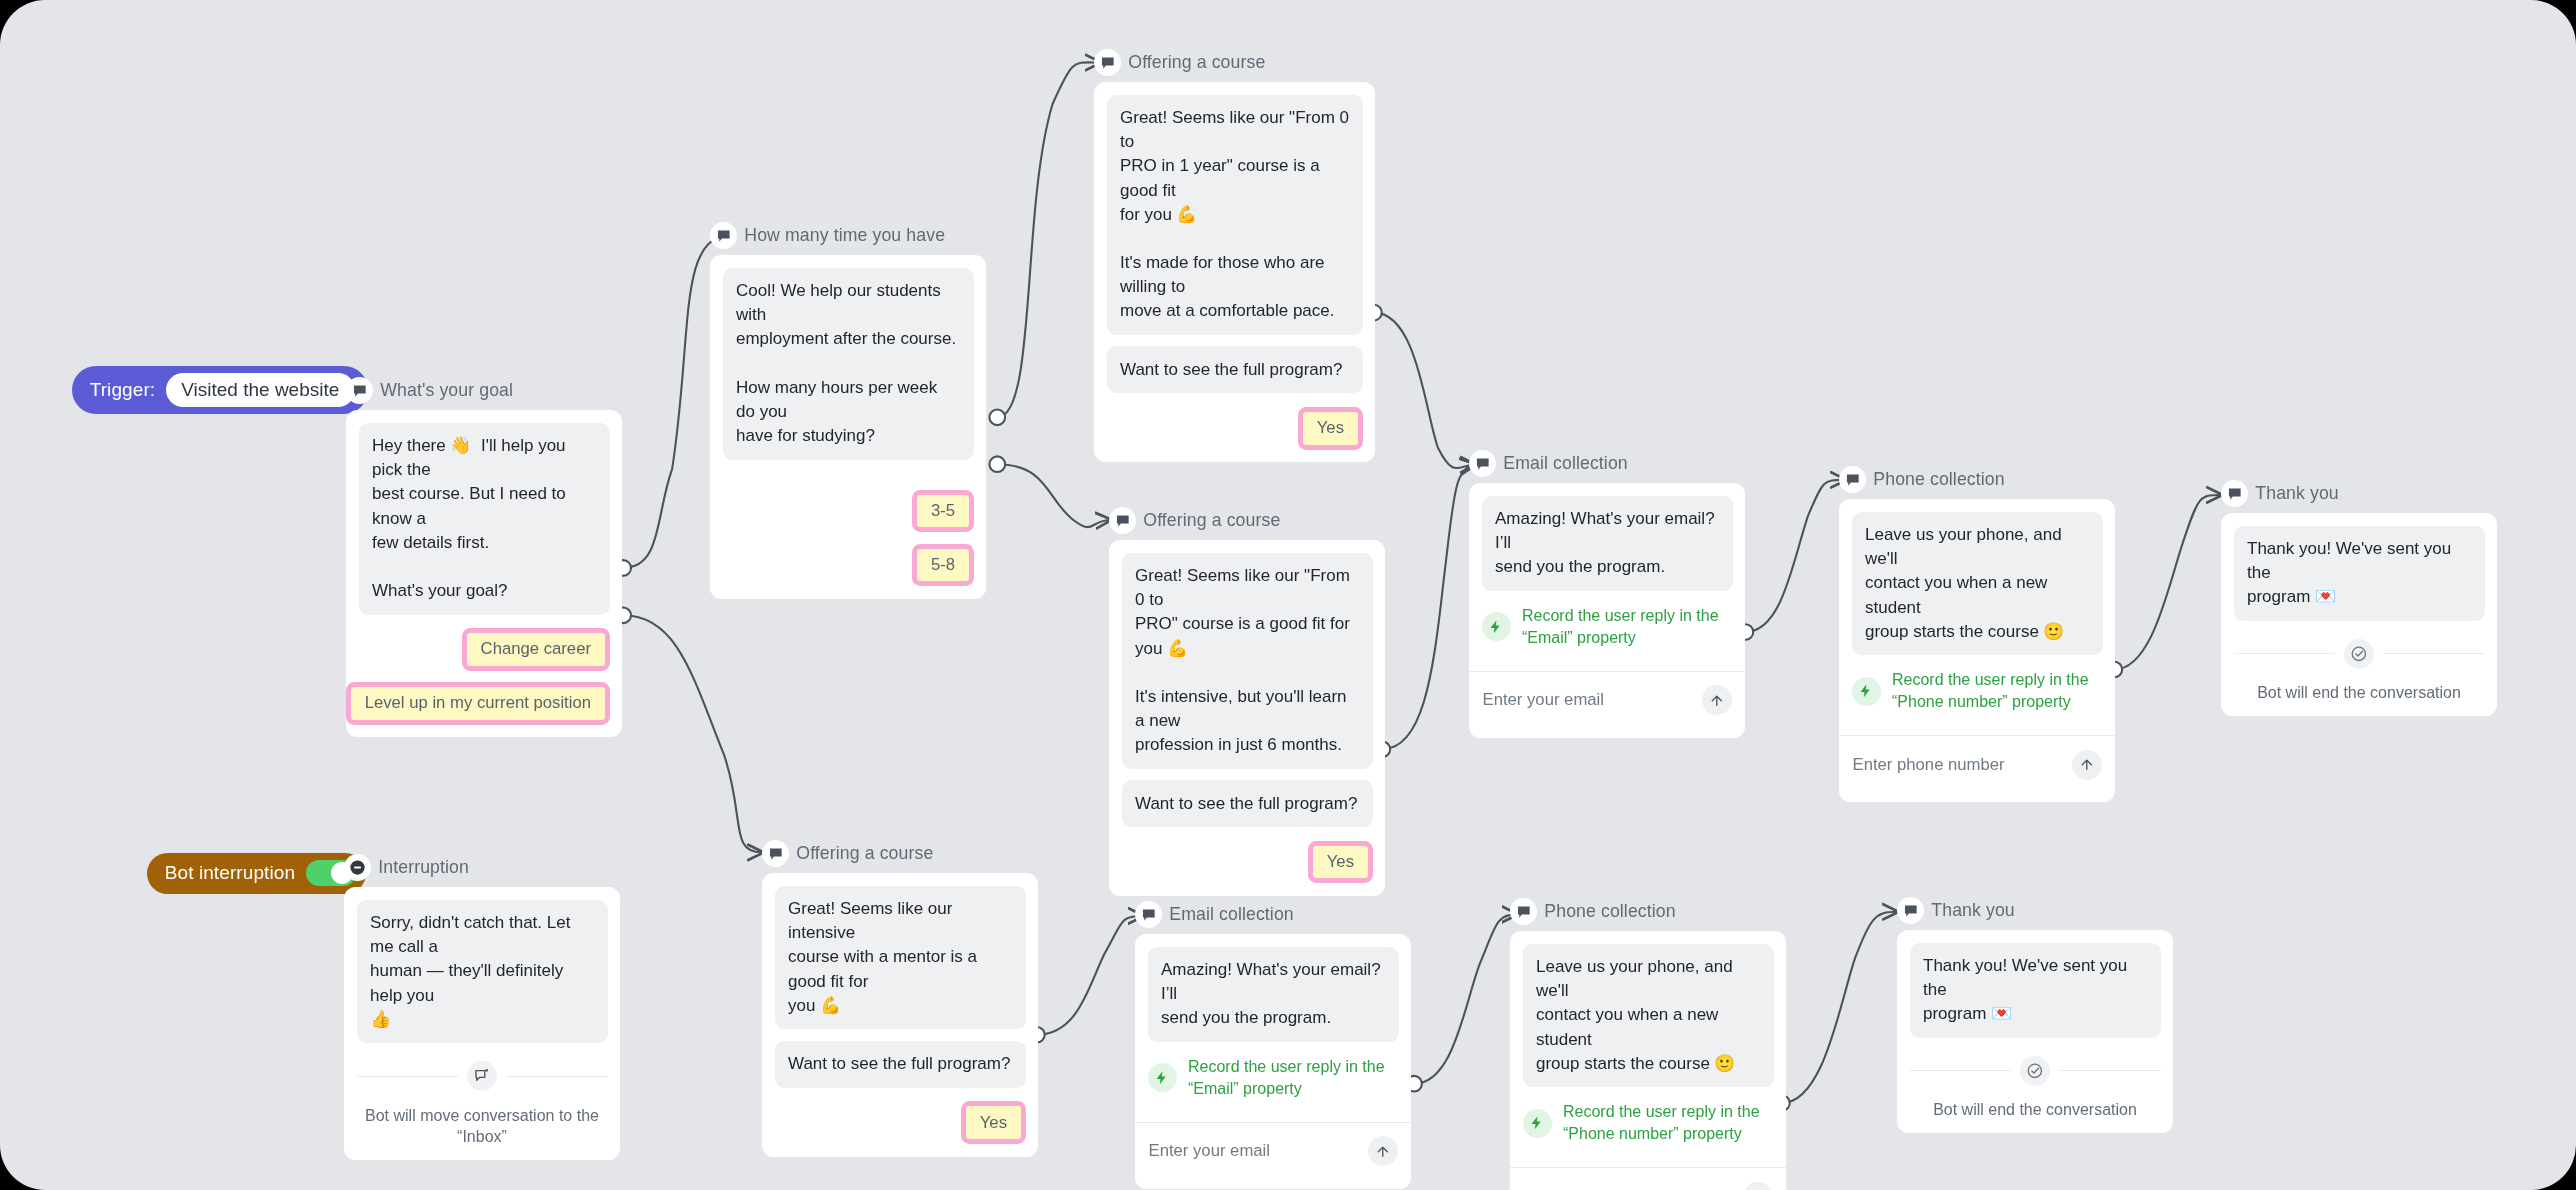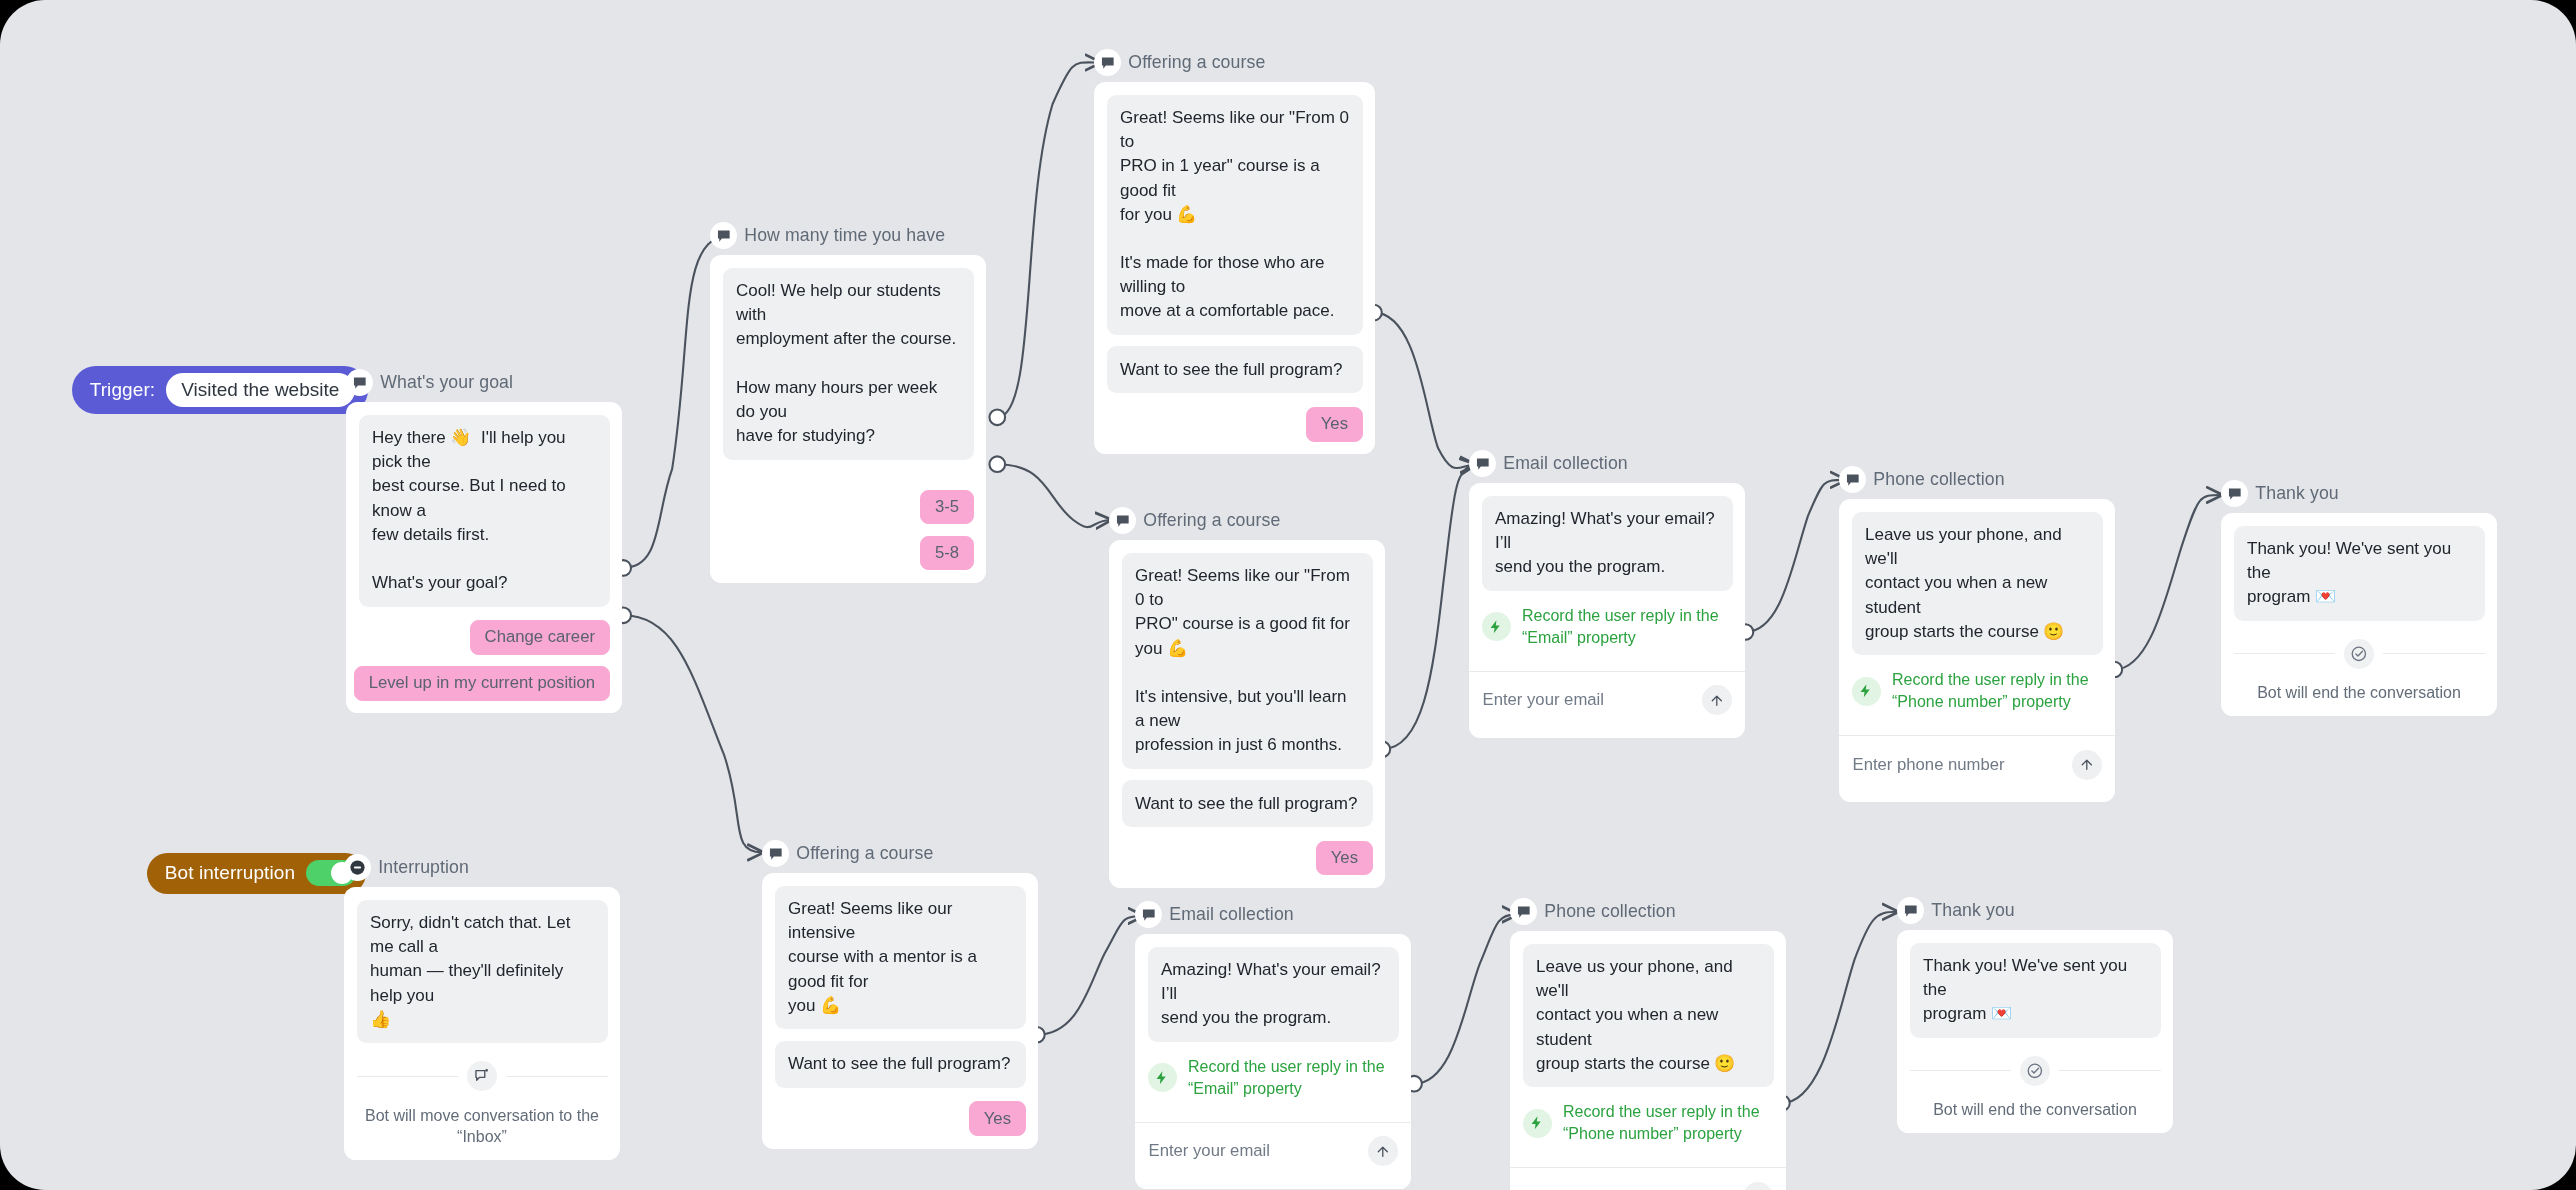--- a/index.html
+++ b/index.html
@@ -113,26 +113,26 @@
   .bubble + .bubble { margin-top: 11.5px; }
 
   .quick-replies {
     margin-top: 13.5px;
     display: flex;
     flex-direction: column;
     gap: 11.5px;
   }
   .qr-row { display: flex; justify-content: flex-end; }
   .qr {
-    border: 1px solid #f9a8d4;
+    border: 5px solid #f9a8d4;
     border-radius: 8.3px;
     padding: 6.3px 13.5px;
     font-size: 16.7px;
     color: #59626e;
-    background: #f9a8d4;
+    background: #fef9c3;
     white-space: nowrap;
   }
 
   .action-row {
     display: flex;
     align-items: center;
     gap: 11.5px;
     margin-top: 13.5px;
     padding-bottom: 13.5px;
   }
@@ -251,21 +251,21 @@
     <span class="trigger-value">Visited the website</span>
   </div>
 
   <div class="trigger-pill dark" style="left:147px; top:853px; padding-right:10.4px;">
     <span class="trigger-label">Bot interruption</span>
     <span class="toggle">
       <span class="knob"></span>
     </span>
   </div>
 
-  <div class="node" style="left:346px; top:368px; width:276px;">
+  <div class="node" style="left:346px; top:376px; width:276px;">
     <div class="node-header">
       <span class="node-badge">
         <svg width="15.6" height="15.6" viewBox="0 0 24 24">
             <path d="M3 4h18v12H9l-4 5V16H3z" fill="#4a525d"></path>
           </svg>
       </span>
       <span class="node-title">What's your goal</span>
     </div>
     <div class="card">
       <div class="bubble">Hey there 👋  I'll help you pick the

